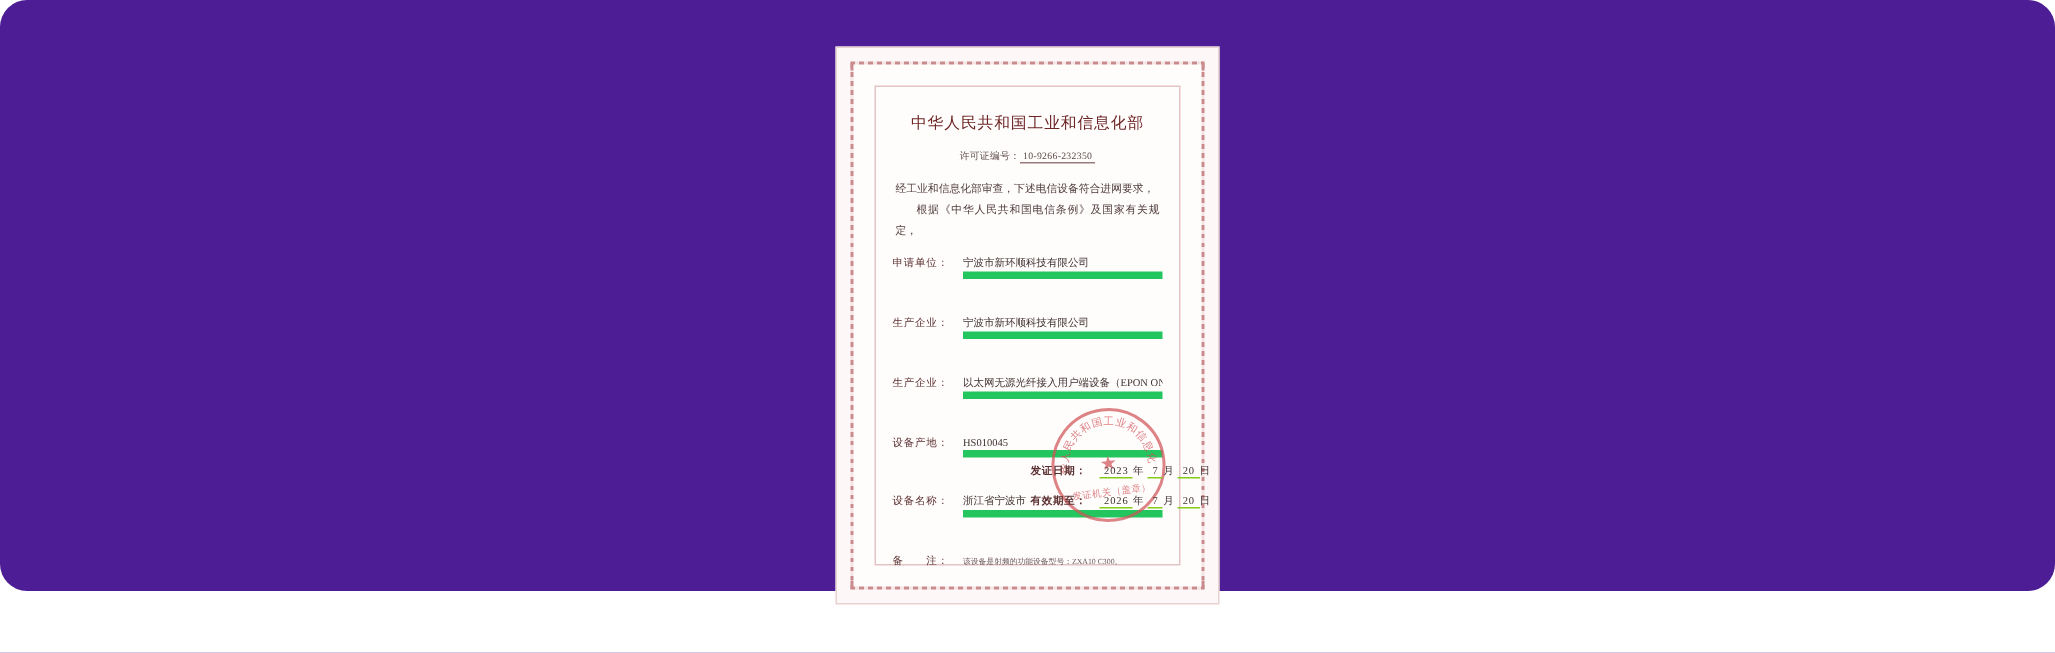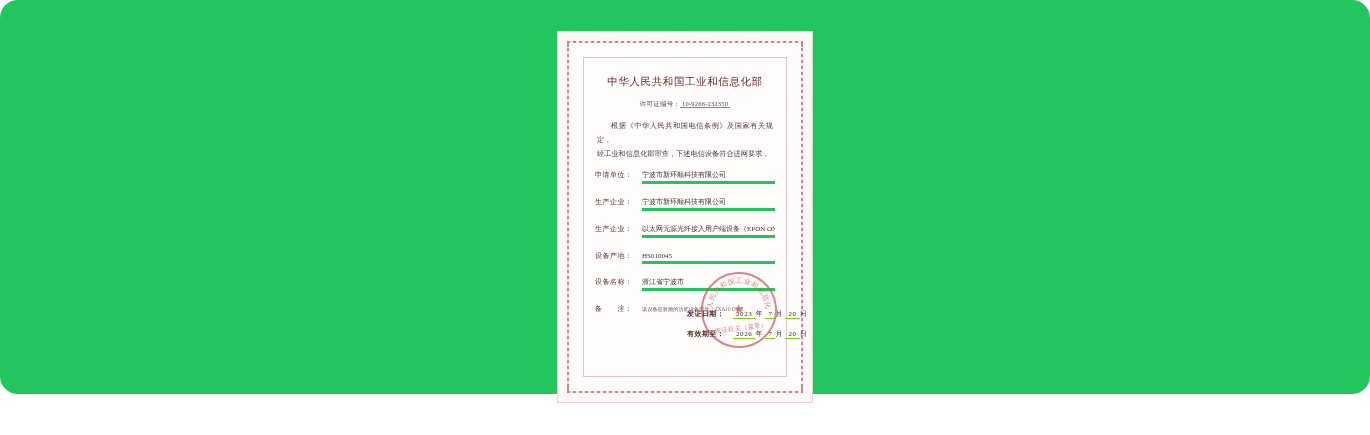--- a/index.html
+++ b/index.html
@@ -10,21 +10,21 @@
   body {
     width: 1370px;
     height: 435px;
     font-family: "Liberation Serif", serif;
     overflow: hidden;
   }
   .page {
     position: relative;
     width: 1370px;
     height: 394px;
-    background: #22c55e;
+    background: #4c1d95;
     border-radius: 18px;
   }
 
   
   .cert {
     position: absolute;
     left: 557px;
     top: 31px;
     width: 256px;
     height: 372px;
@@ -125,31 +125,31 @@
 
   .fields {
     margin-top: 9px;
     padding: 0 4px;
   }
   .field-row {
     display: flex;
     align-items: baseline;
     font-size: 7px;
     color: #4a3636;
-    margin-bottom: 13px;
+    margin-bottom: 24px;
   }
   .field-label {
     width: 47px;
     flex: none;
     letter-spacing: 0.5px;
     color: #5c3030;
   }
   .field-value {
     flex: 1;
-    border-bottom: 3px solid #22c55e;
+    border-bottom: 5px solid #22c55e;
     padding-bottom: 1px;
     color: #3f3030;
     white-space: nowrap;
     overflow: hidden;
   }
   .field-row.remark .field-value {
     border-bottom: none;
     font-size: 5.2px;
     color: #6d5a5a;
   }
@@ -237,22 +237,22 @@
 
       <div class="content">
 
         <div class="ministry">中华人民共和国工业和信息化部</div>
 
         <div class="license-no">
           <span>许可证编号：</span><span class="no-val">10-9266-232350</span>
         </div>
 
         <div class="para">
+          <p style="text-indent:0">经工业和信息化部审查，下述电信设备符合进网要求，</p>
           <p>根据《中华人民共和国电信条例》及国家有关规定，</p>
-          <p style="text-indent:0">经工业和信息化部审查，下述电信设备符合进网要求，</p>
         </div>
 
         <div class="fields">
           <div class="field-row">
             <div class="field-label">申请单位：</div>
             <div class="field-value">宁波市新环顺科技有限公司</div>
           </div>
           <div class="field-row">
             <div class="field-label">生产企业：</div>
             <div class="field-value">宁波市新环顺科技有限公司</div>

